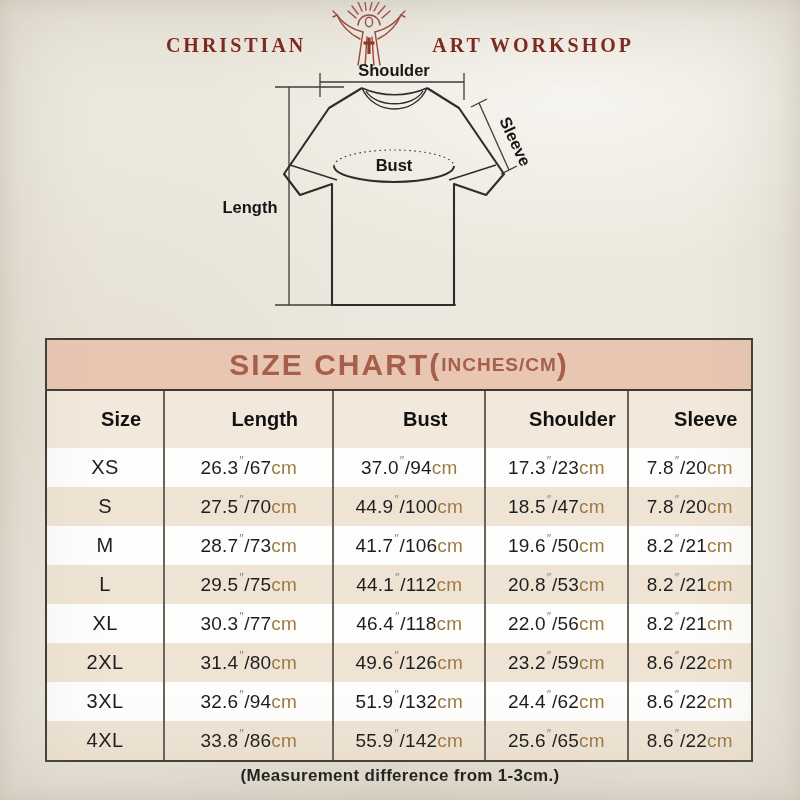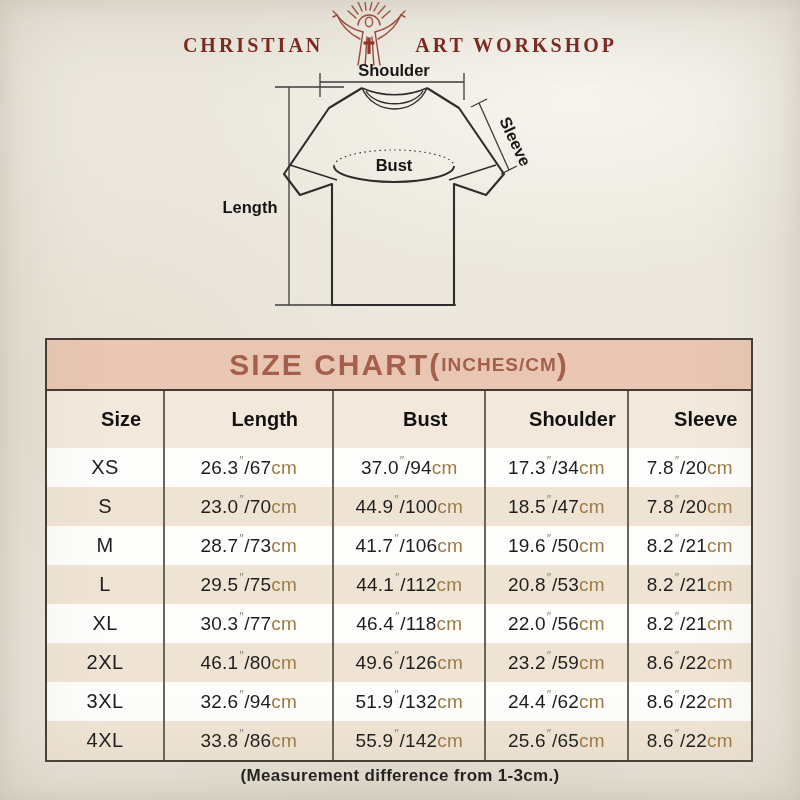--- a/index.html
+++ b/index.html
@@ -10,21 +10,21 @@
       radial-gradient(ellipse 620px 300px at 72% 12%, rgba(255,255,255,.55), transparent 60%),
       radial-gradient(ellipse 480px 420px at 12% 50%, rgba(223,215,200,.5), transparent 62%),
       radial-gradient(ellipse 760px 460px at 50% 98%, rgba(219,212,199,.5), transparent 70%),
       #ece8dd;
   }
   .vignette{position:absolute;inset:0;pointer-events:none;
     box-shadow:inset 0 0 90px rgba(168,158,142,.38), inset 0 0 18px rgba(168,158,142,.25);}
   .page{position:absolute;inset:0;}
 
   
-  .logo{position:absolute;top:0;left:0;right:0;display:flex;justify-content:center;align-items:flex-end;gap:7px;padding-top:2px;}
+  .logo{position:absolute;top:0;left:0;right:0;display:flex;justify-content:center;align-items:flex-end;gap:24px;padding-top:2px;}
   .logo-text{font-family:"Liberation Serif",serif;font-weight:bold;font-size:20px;letter-spacing:3px;color:#7b231a;margin-bottom:9px;white-space:nowrap;}
 
   
   .diagram{position:absolute;left:192px;top:60px;width:430px;height:268px;}
   .diagram svg{display:block;}
   .dim{stroke:#3c3c3c;stroke-width:1.3;fill:none;}
   .shirt{stroke:#2d2d2d;stroke-width:2.1;fill:none;stroke-linejoin:round;}
   .shirt-thin{stroke:#2d2d2d;stroke-width:1.4;fill:none;}
   .lbl{font-family:"Liberation Sans",sans-serif;font-size:16.5px;font-weight:600;fill:#161616;}
 
@@ -146,34 +146,34 @@
           </div>
           <div class="cell">
             <span>37.0</span>
             <span class="pr">″</span>
             <span>/94</span>
             <span class="cm">cm</span>
           </div>
           <div class="cell">
             <span>17.3</span>
             <span class="pr">″</span>
-            <span>/34</span>
+            <span>/23</span>
             <span class="cm">cm</span>
           </div>
           <div class="cell">
             <span>7.8</span>
             <span class="pr">″</span>
             <span>/20</span>
             <span class="cm">cm</span>
           </div>
         </div>
         <div class="trow">
           <div class="cell size-col">S</div>
           <div class="cell">
-            <span>23.0</span>
+            <span>27.5</span>
             <span class="pr">″</span>
             <span>/70</span>
             <span class="cm">cm</span>
           </div>
           <div class="cell">
             <span>44.9</span>
             <span class="pr">″</span>
             <span>/100</span>
             <span class="cm">cm</span>
           </div>
@@ -267,21 +267,21 @@
           <div class="cell">
             <span>8.2</span>
             <span class="pr">″</span>
             <span>/21</span>
             <span class="cm">cm</span>
           </div>
         </div>
         <div class="trow">
           <div class="cell size-col">2XL</div>
           <div class="cell">
-            <span>46.1</span>
+            <span>31.4</span>
             <span class="pr">″</span>
             <span>/80</span>
             <span class="cm">cm</span>
           </div>
           <div class="cell">
             <span>49.6</span>
             <span class="pr">″</span>
             <span>/126</span>
             <span class="cm">cm</span>
           </div>

